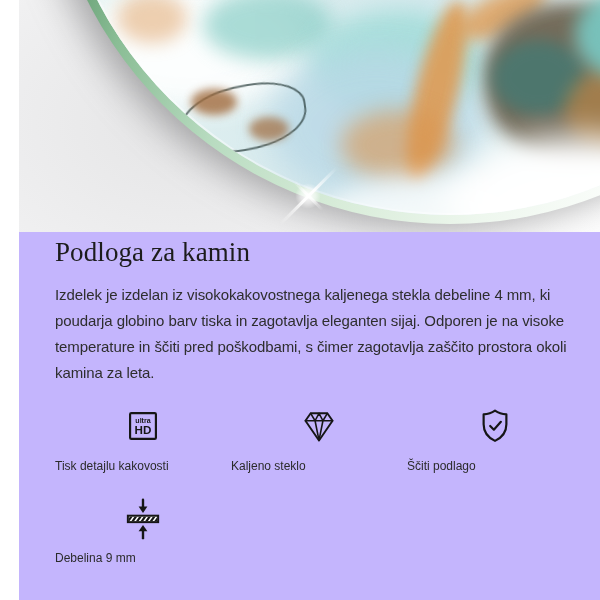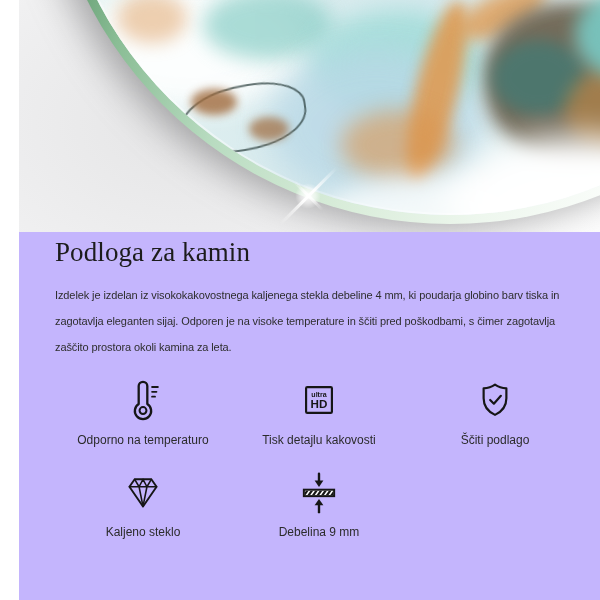--- a/index.html
+++ b/index.html
@@ -41,25 +41,25 @@
         background:linear-gradient(to bottom,rgba(255,255,255,0),rgba(255,255,255,.95) 42%,rgba(255,255,255,.95) 58%,rgba(255,255,255,0));filter:blur(.5px);}
   .sparkle .ray2{position:absolute;left:39px;top:20px;width:2.5px;height:40px;transform:rotate(-45deg);
         background:linear-gradient(to bottom,rgba(255,255,255,0),rgba(255,255,255,.85) 45%,rgba(255,255,255,.85) 55%,rgba(255,255,255,0));filter:blur(.5px);}
   .sparkle .core{position:absolute;left:27px;top:27px;width:26px;height:26px;border-radius:50%;
         background:radial-gradient(circle,rgba(255,255,255,1) 0%,rgba(255,255,255,.55) 40%,rgba(255,255,255,0) 70%);}
 
   
   .content{padding:0 36px;}
   h1{margin:5px 0 0;font-family:"Liberation Serif","DejaVu Serif",serif;font-weight:400;
      font-size:27px;line-height:1.18;color:#1c1c1c;letter-spacing:.1px;}
-  .desc{margin:13px 0 0;max-width:528px;font-size:11px;line-height:26px;color:#2e2e2e;letter-spacing:-.1px;}
+  .desc{margin:13px 0 0;max-width:528px;font-size:15px;line-height:26px;color:#2e2e2e;letter-spacing:-.1px;}
 
   
   .features{display:grid;grid-template-columns:repeat(3,1fr);row-gap:22px;margin-top:17px;}
-  .feature{display:flex;flex-direction:column;align-items:center;}
+  .feature{display:flex;flex-direction:column;}
   .icon-box{height:46px;display:flex;align-items:center;justify-content:center;}
   .feature-label{margin-top:10px;font-size:12px;color:#2b2b2b;letter-spacing:0;}
   .ico{stroke:#161616;fill:none;stroke-width:2.4;stroke-linecap:round;stroke-linejoin:round;}
   .ico-fill{fill:#161616;stroke:none;}
   .ico-text{fill:#161616;stroke:none;font-family:"Liberation Sans",sans-serif;}
 </style>
 </head>
 <body>
 
 <div class="page">
@@ -95,60 +95,50 @@
 
   <div class="content">
     <h1>
       <span>Podloga za kamin</span><br>
     </h1>
 
     <p class="desc">Izdelek je izdelan iz visokokakovostnega kaljenega stekla debeline 4 mm, ki poudarja globino barv tiska in zagotavlja eleganten sijaj. Odporen je na visoke temperature in ščiti pred poškodbami, s čimer zagotavlja zaščito prostora okoli kamina za leta.</p>
 
     <div class="features">
 
-      <div class="feature">
-        <div class="icon-box">
-          <svg width="46" height="46" viewBox="0 0 48 48">
-            <path class="ico" d="M19.5 28.2 a8.5 8.5 0 1 0 9 0 V9.5 a4.5 4.5 0 0 0 -9 0 Z"></path>
-            <circle class="ico" style="stroke-width:2.1" cx="24" cy="35" r="3.6"></circle>
-            <path class="ico" style="stroke-width:2" d="M33.5 10.5 h6 M33.5 15.5 h4.5 M33.5 20.5 h3"></path>
-          </svg>
-        </div>
-        <div class="feature-label">Odporno na temperaturo</div>
-      </div>
 
       <div class="feature">
         <div class="icon-box">
           <svg width="40" height="40" viewBox="0 0 48 48">
             <rect class="ico" style="stroke-width:2.6" x="8.5" y="8.5" width="31" height="31" rx="1.5"></rect>
             <text class="ico-text" x="24" y="20" font-size="8.5" font-weight="600" text-anchor="middle">ultra</text>
             <text class="ico-text" x="24" y="33.5" font-size="14" font-weight="800" text-anchor="middle">HD</text>
           </svg>
         </div>
         <div class="feature-label">Tisk detajlu kakovosti</div>
       </div>
 
       <div class="feature">
         <div class="icon-box">
           <svg width="42" height="42" viewBox="0 0 48 48">
+            <path class="ico" style="stroke-width:2.2" d="M8.5 18 L14.5 9.5 H33.5 L39.5 18 L24 40.5 Z"></path>
+            <path class="ico" style="stroke-width:1.8" d="M8.5 18 H39.5 M14.5 9.5 L19.5 18 L24 9.5 L28.5 18 L33.5 9.5 M19.5 18 L24 40.5 M28.5 18 L24 40.5"></path>
+          </svg>
+        </div>
+        <div class="feature-label">Kaljeno steklo</div>
+      </div>
+
+      <div class="feature">
+        <div class="icon-box">
+          <svg width="42" height="42" viewBox="0 0 48 48">
             <path class="ico" style="stroke-width:2.5" d="M24 6.5 C27.5 9 32.5 10.6 37 10.8 V22 c0 9.5 -5.5 15.5 -13 19 C16.5 37.5 11 31.5 11 22 V10.8 C15.5 10.6 20.5 9 24 6.5 Z"></path>
             <path class="ico" style="stroke-width:2.5" d="M18.5 24 l4.2 4.2 8 -9"></path>
           </svg>
         </div>
         <div class="feature-label">Ščiti podlago</div>
-      </div>
-
-      <div class="feature">
-        <div class="icon-box">
-          <svg width="42" height="42" viewBox="0 0 48 48">
-            <path class="ico" style="stroke-width:2.2" d="M8.5 18 L14.5 9.5 H33.5 L39.5 18 L24 40.5 Z"></path>
-            <path class="ico" style="stroke-width:1.8" d="M8.5 18 H39.5 M14.5 9.5 L19.5 18 L24 9.5 L28.5 18 L33.5 9.5 M19.5 18 L24 40.5 M28.5 18 L24 40.5"></path>
-          </svg>
-        </div>
-        <div class="feature-label">Kaljeno steklo</div>
       </div>
 
 
       <div class="feature">
         <div class="icon-box">
           <svg width="44" height="44" viewBox="0 0 48 48">
             <line class="ico" style="stroke-width:2.6" x1="24" y1="4" x2="24" y2="12"></line>
             <polygon class="ico-fill" points="19.2,11.5 28.8,11.5 24,18.5"></polygon>
             <rect x="7.5" y="21.5" width="33" height="7" fill="#ffffff" stroke="#161616" stroke-width="2.2"></rect>
             <defs>

